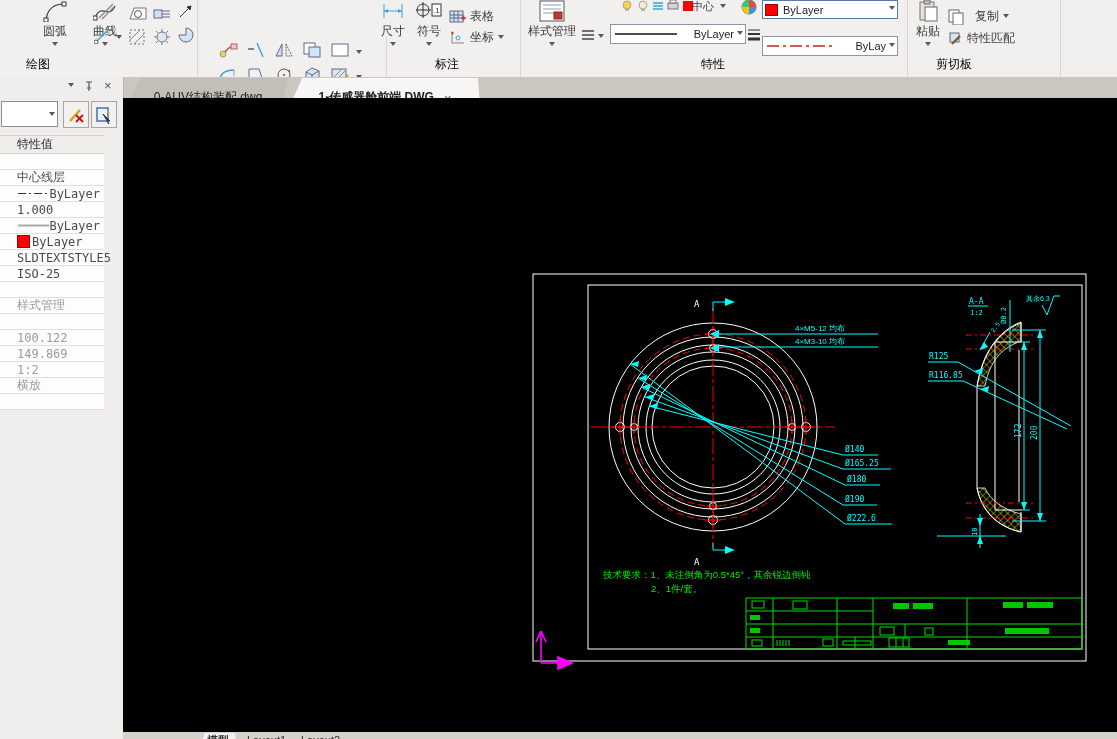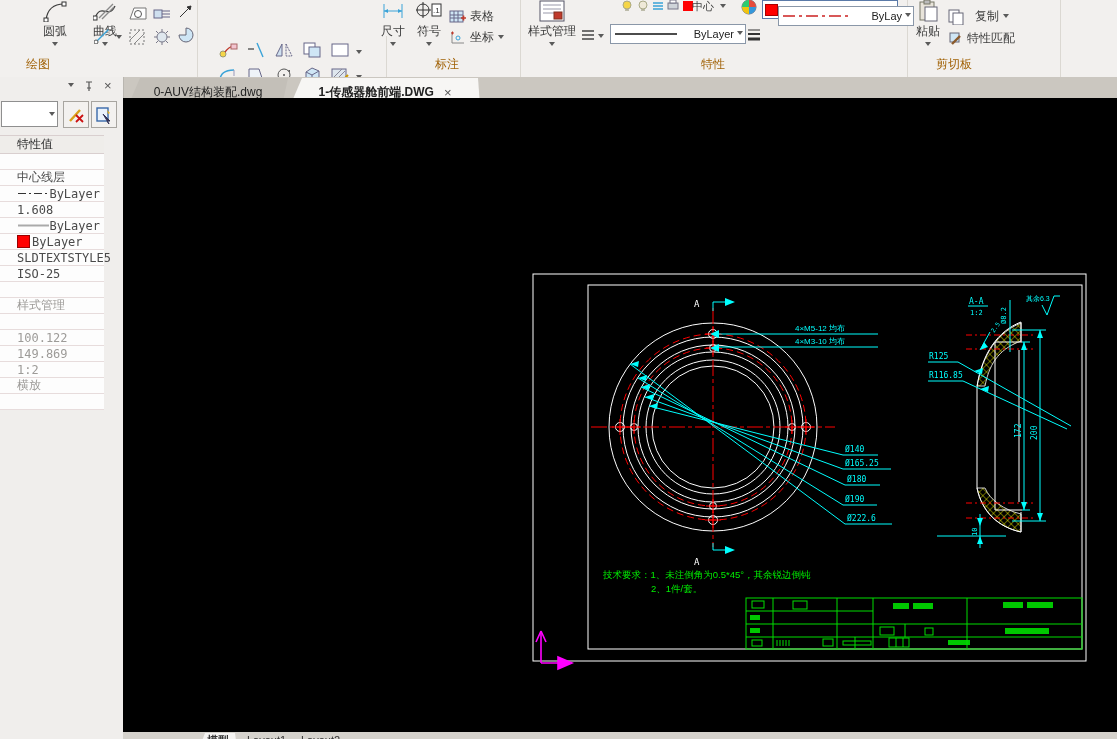--- a/index.html
+++ b/index.html
@@ -1,32 +1,32 @@
 <!DOCTYPE html>
 <html><head>
 <meta charset="utf-8">
 <style>
   html,body{margin:0;padding:0;}
   body{width:1117px;height:739px;overflow:hidden;font-family:"Liberation Sans",sans-serif;background:#f0eeec;position:relative;}
   
   #ribbon{position:absolute;left:0;top:0;width:1117px;height:77px;background:#f2f0ee;border-bottom:1px solid #d2cfc9;}
   .rgroup{position:absolute;top:0;height:77px;border-right:1px solid #dbd8d2;}
-  .glabel{position:absolute;bottom:4px;font-size:12px;color:#a16207;text-align:center;white-space:nowrap;}
+  .glabel{position:absolute;bottom:4px;font-size:12px;color:#000000;text-align:center;white-space:nowrap;}
   .bigbtn{position:absolute;top:0;display:flex;flex-direction:column;align-items:center;cursor:default;}
   .bigbtn .blabel{font-size:12px;color:#3c3c3c;white-space:nowrap;margin-top:1px;}
   .caret{width:0;height:0;border:3px solid transparent;border-top:4px solid #5a5a5a;margin-top:2px;}
   .sicon{position:absolute;width:20px;height:18px;display:flex;align-items:center;justify-content:center;}
   .srow{position:absolute;display:flex;align-items:center;font-size:12px;color:#3c3c3c;white-space:nowrap;}
   .combo{position:absolute;background:#fff;border:1px solid #8a97a8;display:flex;align-items:center;font-size:11px;color:#222;padding:0 2px;}
   .combo .cv{flex:1;text-align:right;padding-right:3px;overflow:hidden;}
   .combo .caret{margin:0;}
   svg.ic{display:block;}
   
   #tabbar{position:absolute;left:0;top:77px;width:1117px;height:21px;background:#cbc7c0;}
-  .dtab{position:absolute;top:1px;height:28px;font-size:12px;color:#222;display:flex;align-items:center;justify-content:center;}
+  .dtab{position:absolute;top:1px;height:28px;font-size:12px;color:#222;display:flex;align-items:flex-end;justify-content:center;}
   .dtab.inactive{background:#c3bfb8;clip-path:polygon(12px 0,100% 0,calc(100% - 6px) 100%,0 100%);}
   .dtab.active{background:#f7f6f4;font-weight:bold;clip-path:polygon(12px 0,calc(100% - 2px) 0,100% 100%,0 100%);}
   .closex{font-size:13px;color:#555;margin-left:10px;font-weight:normal;cursor:default;}
   
   #leftpanel{position:absolute;left:0;top:77px;width:123px;height:662px;background:#f0eeec;border-right:1px solid #b9b6b0;}
   #minibar{position:absolute;left:68px;top:3px;display:flex;gap:10px;align-items:center;}
   #pcombo{position:absolute;left:1px;top:24px;width:55px;height:24px;background:#fff;border:1px solid #8f8f8f;display:flex;align-items:center;}
   #pcombo .caret{margin-left:auto;margin-right:2px;}
   .pbtn{position:absolute;top:24px;width:24px;height:25px;background:#f3f1ef;border:1px solid #a8a5a0;display:flex;align-items:center;justify-content:center;}
   #pgrid{position:absolute;left:0;top:58px;width:104px;}
@@ -309,21 +309,21 @@
       <span class="caret"></span>
     </div>
     <span class="sicon" style="left:224px;top:26px;">
         <svg class="ic" width="16" height="14">
           <path d="M2 2 H14" stroke="#333" stroke-width="1"></path>
           <path d="M2 6 H14" stroke="#333" stroke-width="2"></path>
           <path d="M2 11 H14" stroke="#333" stroke-width="3"></path>
         </svg>
       </span>
 
-    <div class="combo" style="left:242px;top:6px;width:130px;height:18px;margin-left:16px;">
+    <div class="combo" style="left:242px;top:36px;width:130px;height:18px;">
       <svg class="ic" width="70" height="6">
           <path d="M2 3 H68" stroke="#cc2222" stroke-width="1.4" stroke-dasharray="12 4 3 4"></path>
         </svg>
       <span class="cv">ByLay</span>
       <span class="caret"></span>
     </div>
     <div class="glabel" style="left:160px;width:66px;">特性</div>
   </div>
 
   <div class="rgroup" style="left:907px;width:153px;">
@@ -410,21 +410,21 @@
     <div class="prow">
         <span>中心线层</span>
       </div>
     <div class="prow">
         <svg class="ic" width="40" height="5">
           <path d="M1 2.5 H39" stroke="#333" stroke-dasharray="8 3 2 3"></path>
         </svg>
         <span class="right">ByLayer</span>
       </div>
     <div class="prow">
-        <span>1.608</span>
+        <span>1.000</span>
       </div>
     <div class="prow">
         <svg class="ic" width="34" height="5">
           <path d="M1 2.5 H33" stroke="#aaa" stroke-width="2"></path>
         </svg>
         <span class="right">ByLayer</span>
       </div>
     <div class="prow">
         <span class="swatch"></span>
         <span>ByLayer</span>

